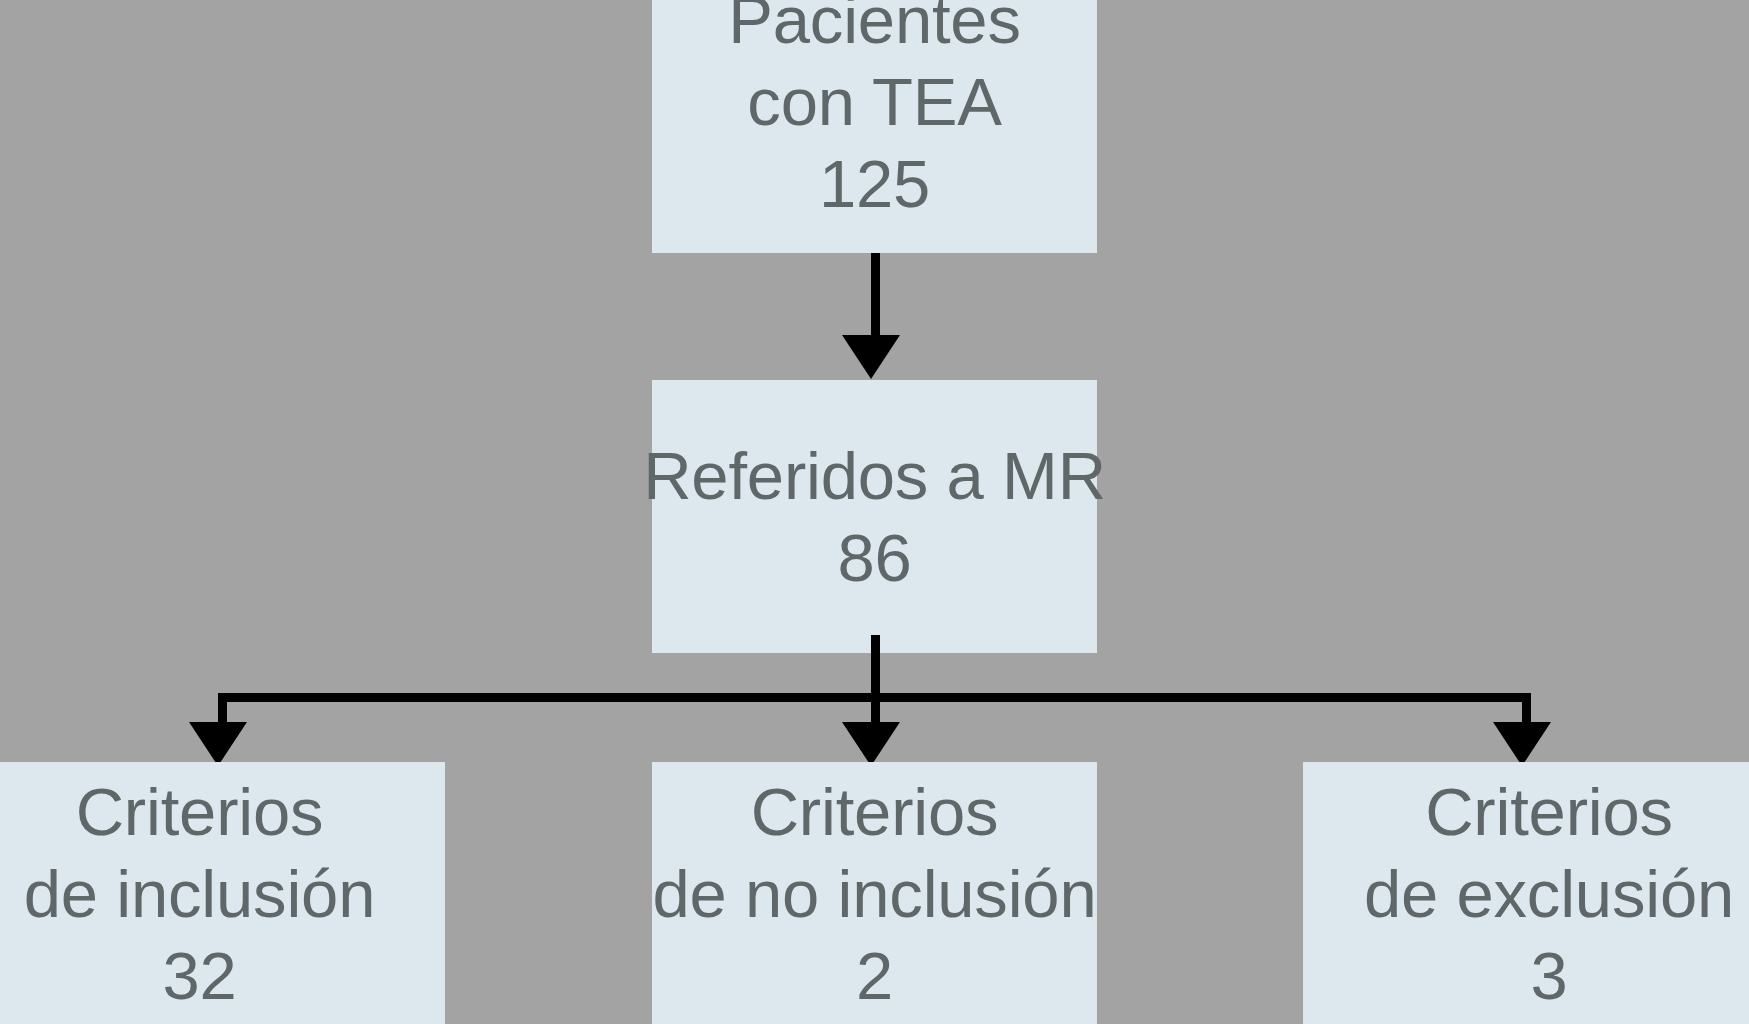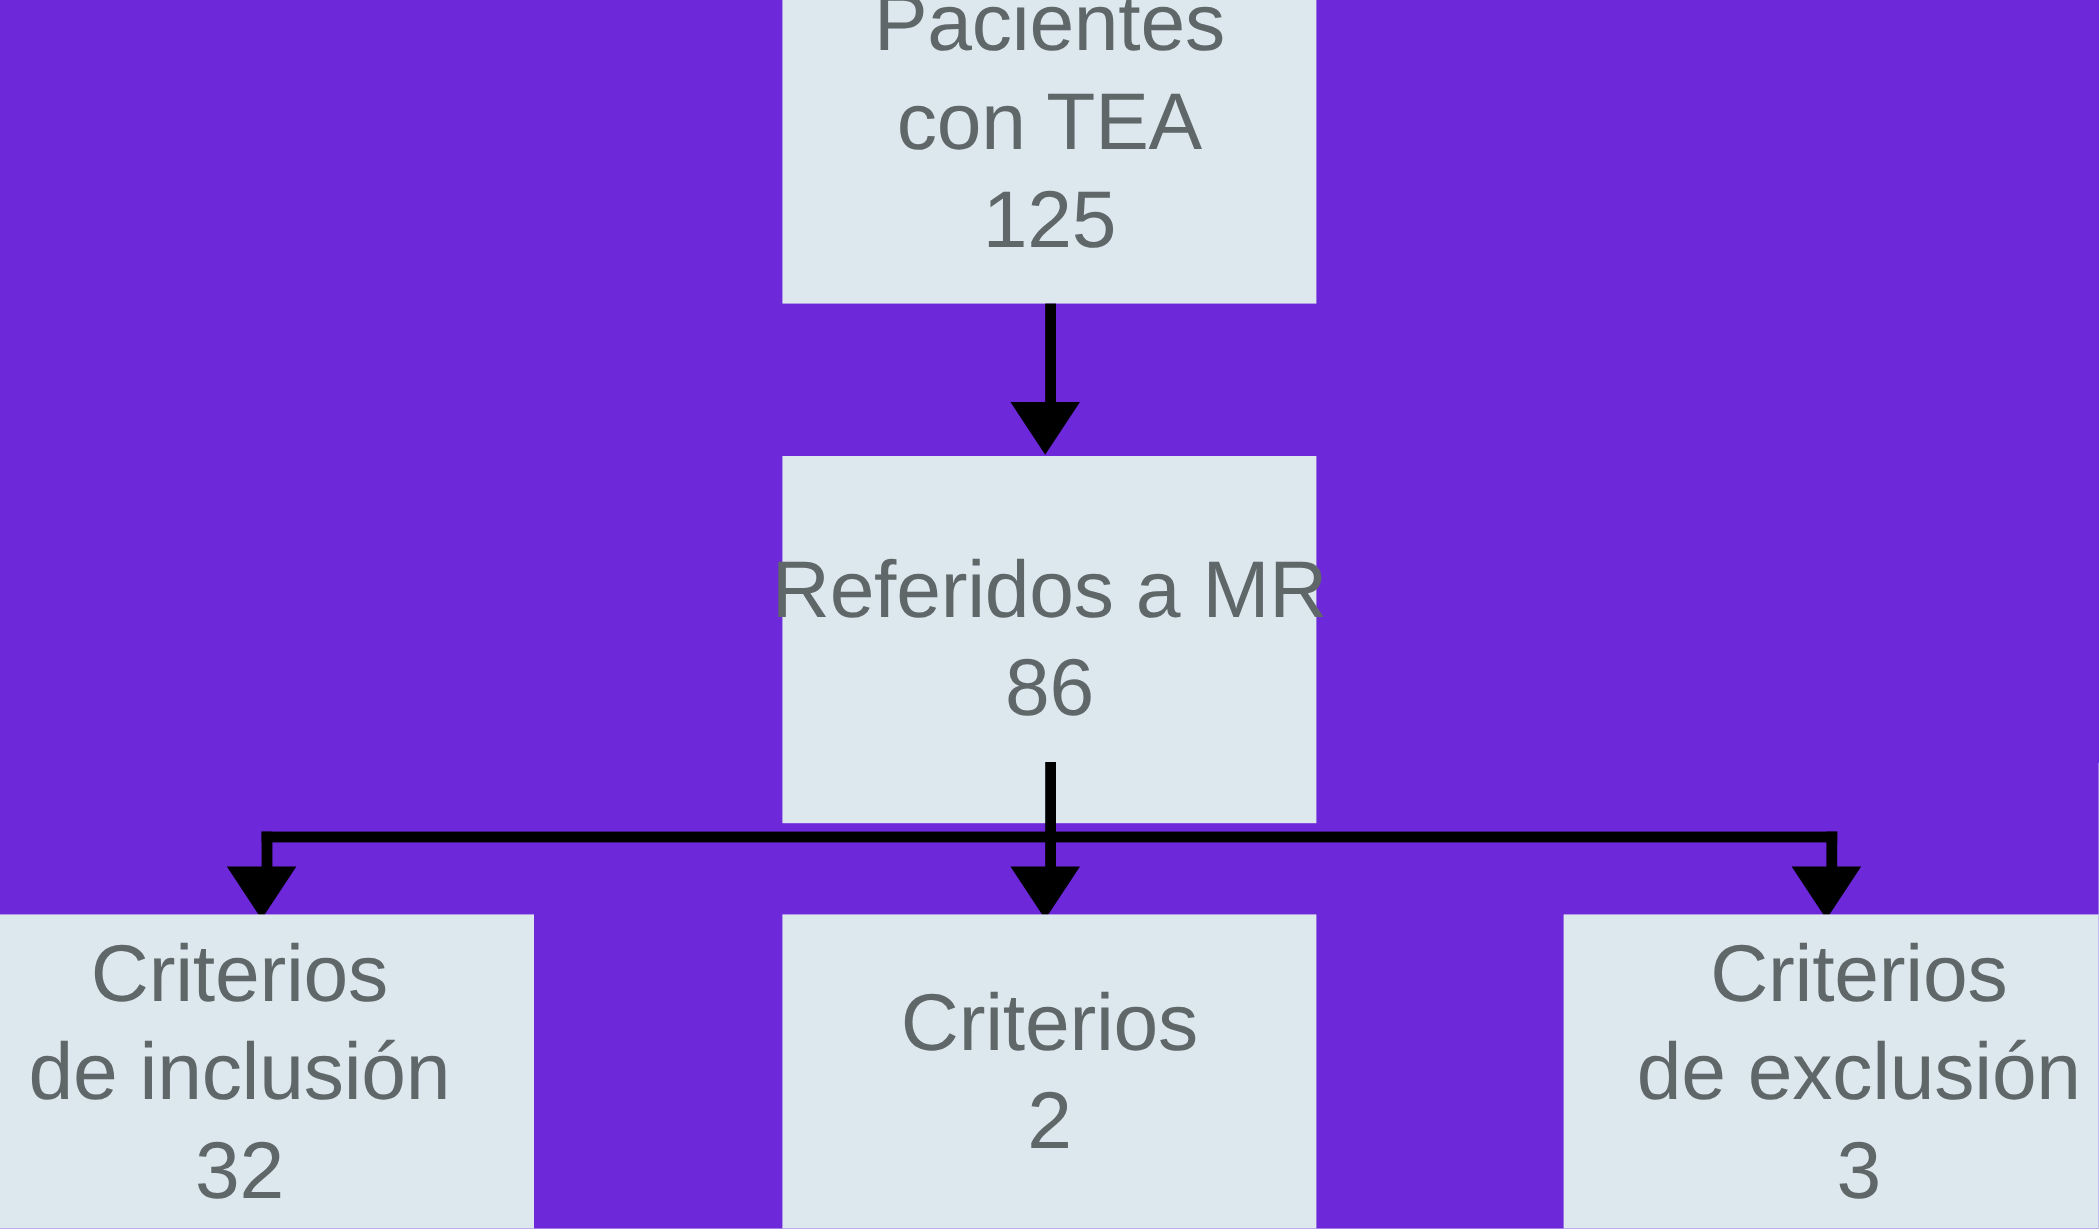--- a/index.html
+++ b/index.html
@@ -9,21 +9,21 @@
     background: #ffffff;
   }
   body {
     font-family: "Liberation Sans", sans-serif;
   }
   #stage {
     position: relative;
     width: 1749px;
     height: 1024px;
     overflow: hidden;
-    background: #6d28d9;
+    background: #a3a3a3;
     text-decoration: underline;
   }
   .node {
     position: absolute;
     background: #dce7ee;
     color: #5f6769;
     font-family: "Liberation Sans", sans-serif;
     font-size: 67px;
     line-height: 82px;
     text-align: center;
@@ -43,21 +43,21 @@
     left: 652px;
     top: -45px;
     width: 445px;
     height: 298px;
     padding-bottom: 4px;
   }
   #node-referred {
     left: 652px;
     top: 380px;
     width: 445px;
-    height: 306px;
+    height: 273px;
   }
   #node-inclusion {
     left: -46px;
     top: 762px;
     width: 491px;
     height: 262px;
     padding-top: 2px;
   }
   #node-noinclusion {
     left: 652px;
@@ -139,20 +139,21 @@
   <div class="arrowhead" id="edge-right-head"></div>
 
   <div class="node" id="node-inclusion">
     <span class="ln">Criterios</span>
     <span class="ln">de inclusión</span>
     <span class="ln">32</span>
   </div>
 
   <div class="node" id="node-noinclusion">
     <span class="ln">Criterios</span>
+    <span class="ln">de no inclusión</span>
     <span class="ln">2</span>
   </div>
 
   <div class="node" id="node-exclusion">
     <span class="ln">Criterios</span>
     <span class="ln">de exclusión</span>
     <span class="ln">3</span>
   </div>
 
 </div>

